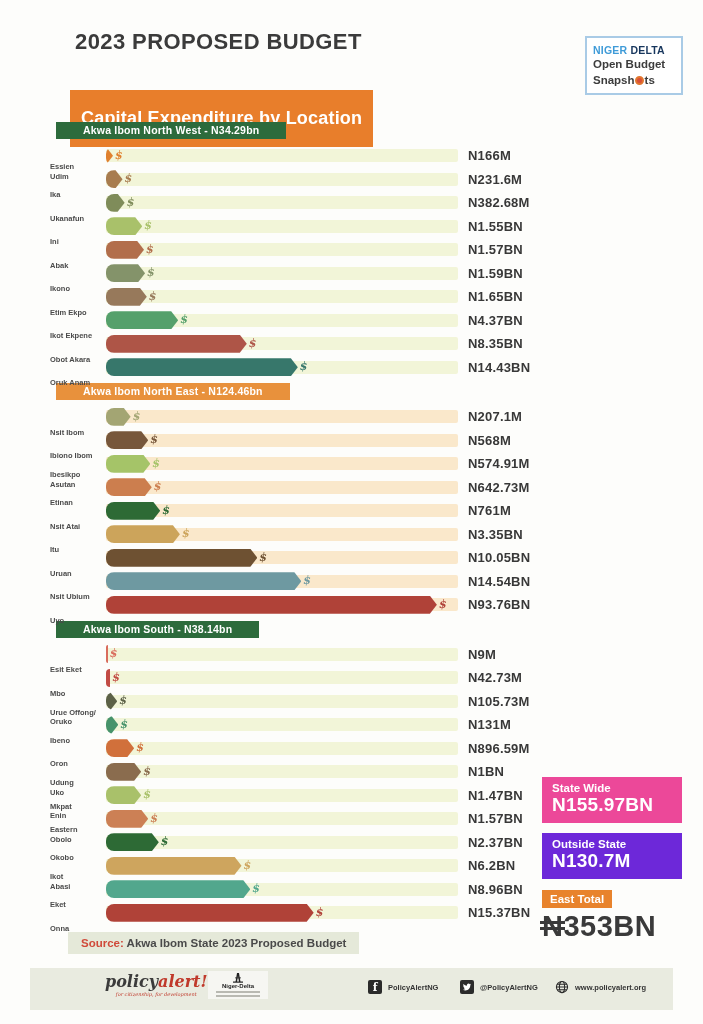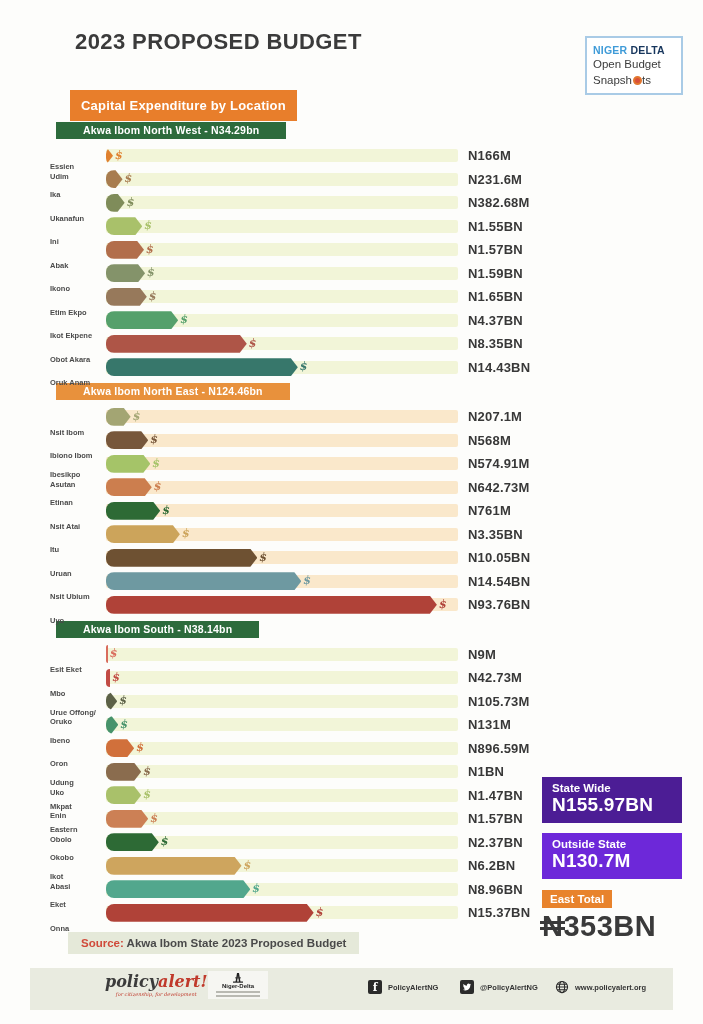--- a/index.html
+++ b/index.html
@@ -7,29 +7,29 @@
     position:relative; width:703px; height:1024px; background:#fdfdfb;
     font-family:"Liberation Sans", sans-serif; overflow:hidden;
   }
   
   .title {
     position:absolute; left:75px; top:28px; font-size:22px; line-height:1.25;
     font-weight:800; color:#3b3b3b; letter-spacing:0.4px;
   }
   .subtitle-badge {
     position:absolute; left:70px; top:90px; background:#e87e2b; color:#fff;
-    font-size:13px; font-weight:700; padding:8px 11px; letter-spacing:0.2px;
+    font-size:18px; font-weight:700; padding:18px 11px; letter-spacing:0.2px;
   }
   .brand-badge {
     position:absolute; left:585px; top:36px; width:82px; background:#fff;
     border:2px solid #a9cbe6; padding:5px 6px; line-height:1.35;
   }
   .brand-l1 { font-size:10.5px; font-weight:800; letter-spacing:0.2px; white-space:nowrap; }
   .brand-l1 .niger { color:#3f9bd8; } .brand-l1 .delta { color:#17365d; }
-  .brand-l2, .brand-l3 { font-size:11.5px; color:#3c3c3c; font-weight:400; white-space:nowrap; }
+  .brand-l2, .brand-l3 { font-size:11.5px; color:#3c3c3c; font-weight:700; white-space:nowrap; }
   .target-icon {
     display:inline-block; width:9px; height:9px; border-radius:50%;
     border:2px solid #e2762f; background:#d94f38; box-sizing:border-box;
     vertical-align:-1px; margin:0 0.5px;
   }
   
   .chart { position:absolute; left:50px; top:122px; width:505px; }
   .sec-header {
     width:max-content; padding:0 27px; height:17px; line-height:17px;
     margin:4px 0 5px 6px; color:#fff; font-size:10.5px; font-weight:700;
@@ -368,21 +368,21 @@
     <div class="row-label">Onna</div>
     <div class="track" style="background: rgb(242, 245, 216);">
       <div class="bar arrow" style="width: 59%; background: rgb(176, 66, 56);"></div>
       <span class="money" style="left: 59%; color: rgb(176, 66, 56);">$</span>
     </div>
     <div class="row-value">N15.37BN</div>
   </div>
     </div>
 
   <div class="summary">
-    <div class="sum-box" style="background: #4c1d95;">
+    <div class="sum-box" style="background: #ec4899;">
       <div class="lbl">State Wide</div>
       <div class="val">N155.97BN</div>
     </div>
     <div class="sum-box" style="background: #6d28d9;">
       <div class="lbl">Outside State</div>
       <div class="val">N130.7M</div>
     </div>
     <div>
       <span class="gt-badge" style="background: rgb(232, 131, 44);">East Total</span>
       <div class="gt-value"><span class="naira">N</span><span>353BN</span></div>

